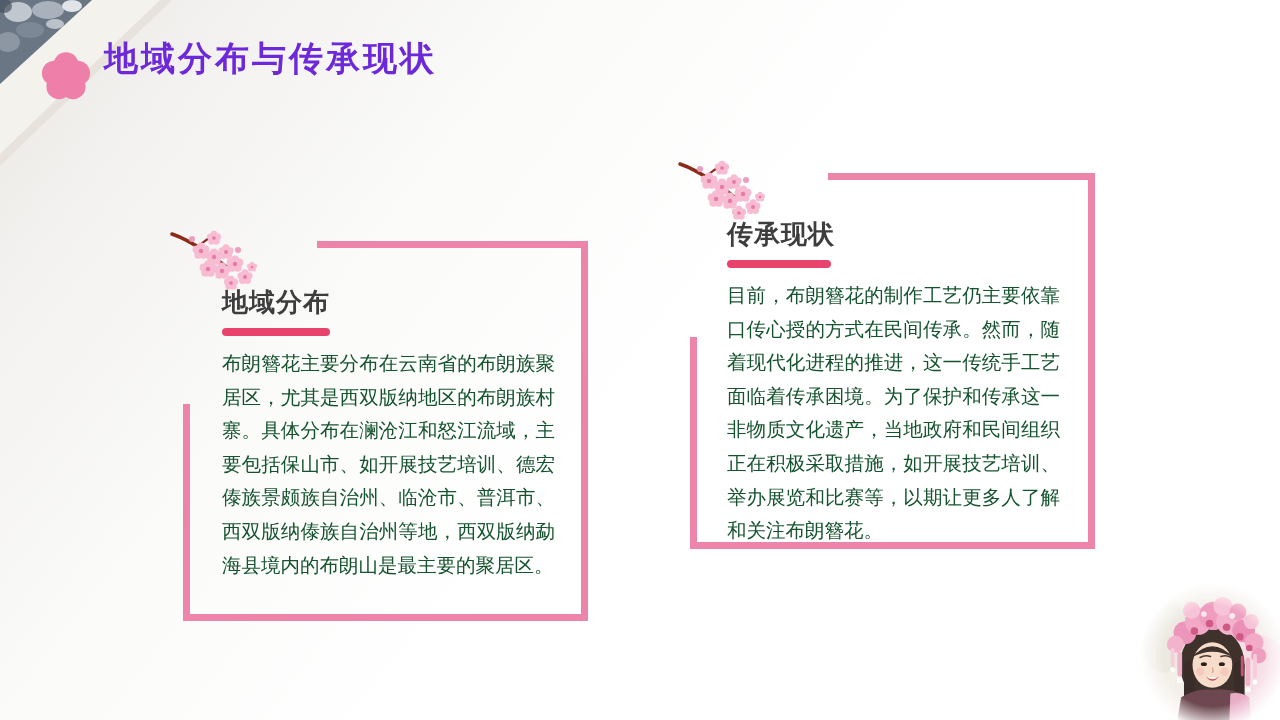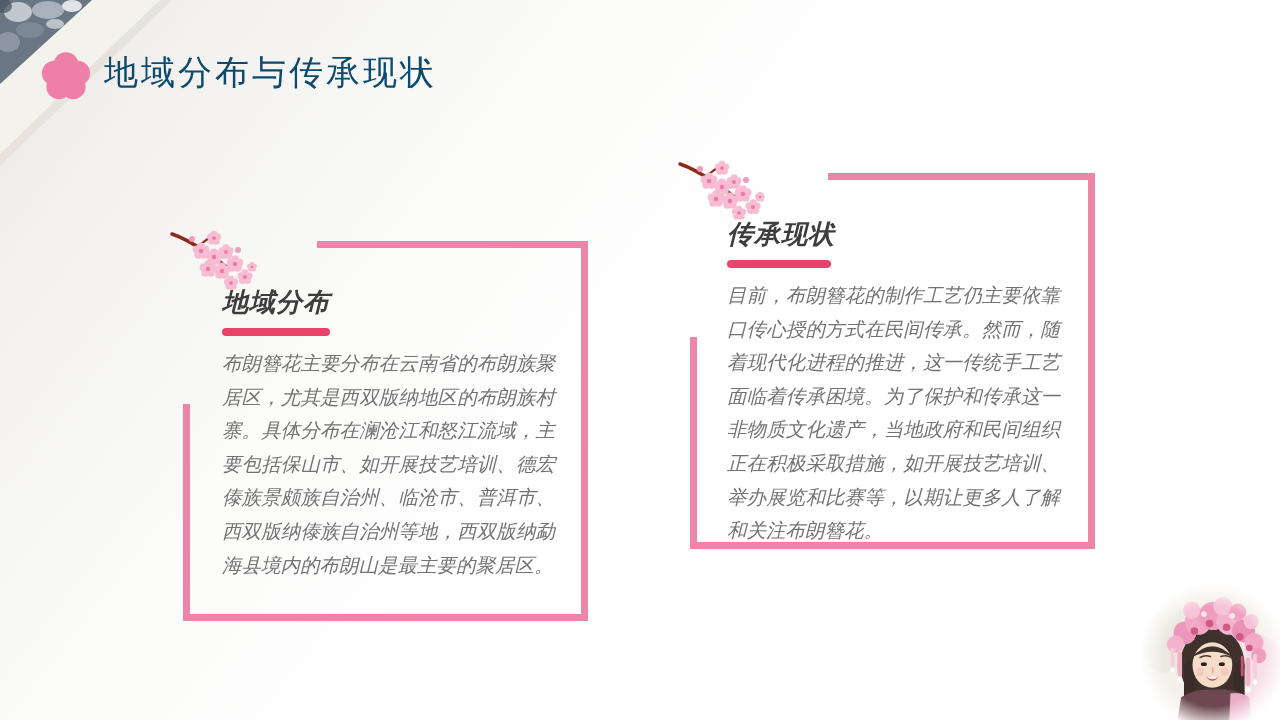--- a/index.html
+++ b/index.html
@@ -5,25 +5,25 @@
   html,body{margin:0;padding:0;}
   body{
     width:1280px;height:720px;position:relative;overflow:hidden;
     background:linear-gradient(128deg,#e9e7e3 0%,#f2f1ef 12%,#fbfbfa 32%,#ffffff 52%);
     font-family:"DejaVu Serif","Liberation Serif",serif;
     -webkit-font-smoothing:antialiased;
   }
   .abs{position:absolute;}
   
   .page-title{
-    left:104px;top:50px;font-size:34px;font-weight:400;letter-spacing:3px;
-    color:#0c4a6e;white-space:nowrap;
+    left:104px;top:36px;font-size:34px;font-weight:700;letter-spacing:3px;
+    color:#6d28d9;white-space:nowrap;
   }
   
-  .card{position:absolute;font-style:italic;}
+  .card{position:absolute;}
   .card .edge{position:absolute;background:#ed84aa;}
   .edge-top{top:0;right:0;height:7px;}
   .edge-right{top:0;right:0;bottom:0;width:7px;}
   .edge-bottom{left:0;right:0;bottom:0;height:7px;}
   .edge-left{left:0;bottom:0;width:7px;}
   #card1{left:183px;top:241px;width:405px;height:380px;}
   #card1 .edge-top{left:134px;}
   #card1 .edge-left{top:163px;}
   #card2{left:690px;top:173px;width:405px;height:376px;}
   #card2 .edge-top{left:138px;}
@@ -33,21 +33,21 @@
     letter-spacing:1px;color:#3d3d3d;white-space:nowrap;
   }
   #card2 .card-heading{left:37px;}
   .heading-underline{
     position:absolute;left:39px;top:87px;width:108px;height:8px;
     background:#e8436b;border-radius:4px;
   }
   #card2 .heading-underline{left:37px;width:104px;}
   .card-body{
     position:absolute;left:39px;top:106px;width:333px;
-    font-size:19.5px;line-height:33.6px;color:#737373;
+    font-size:19.5px;line-height:33.6px;color:#14532d;
     text-align:justify;text-justify:inter-ideograph;
   }
   #card2 .card-body{left:37px;}
   
   .blossom1{left:168px;top:226px;}
   .blossom2{left:676px;top:156px;}
   .ink-corner{left:0;top:0;}
   .portrait{left:1138px;top:578px;}
   .hidden-defs{position:absolute;width:0;height:0;overflow:hidden;}
 </style>

